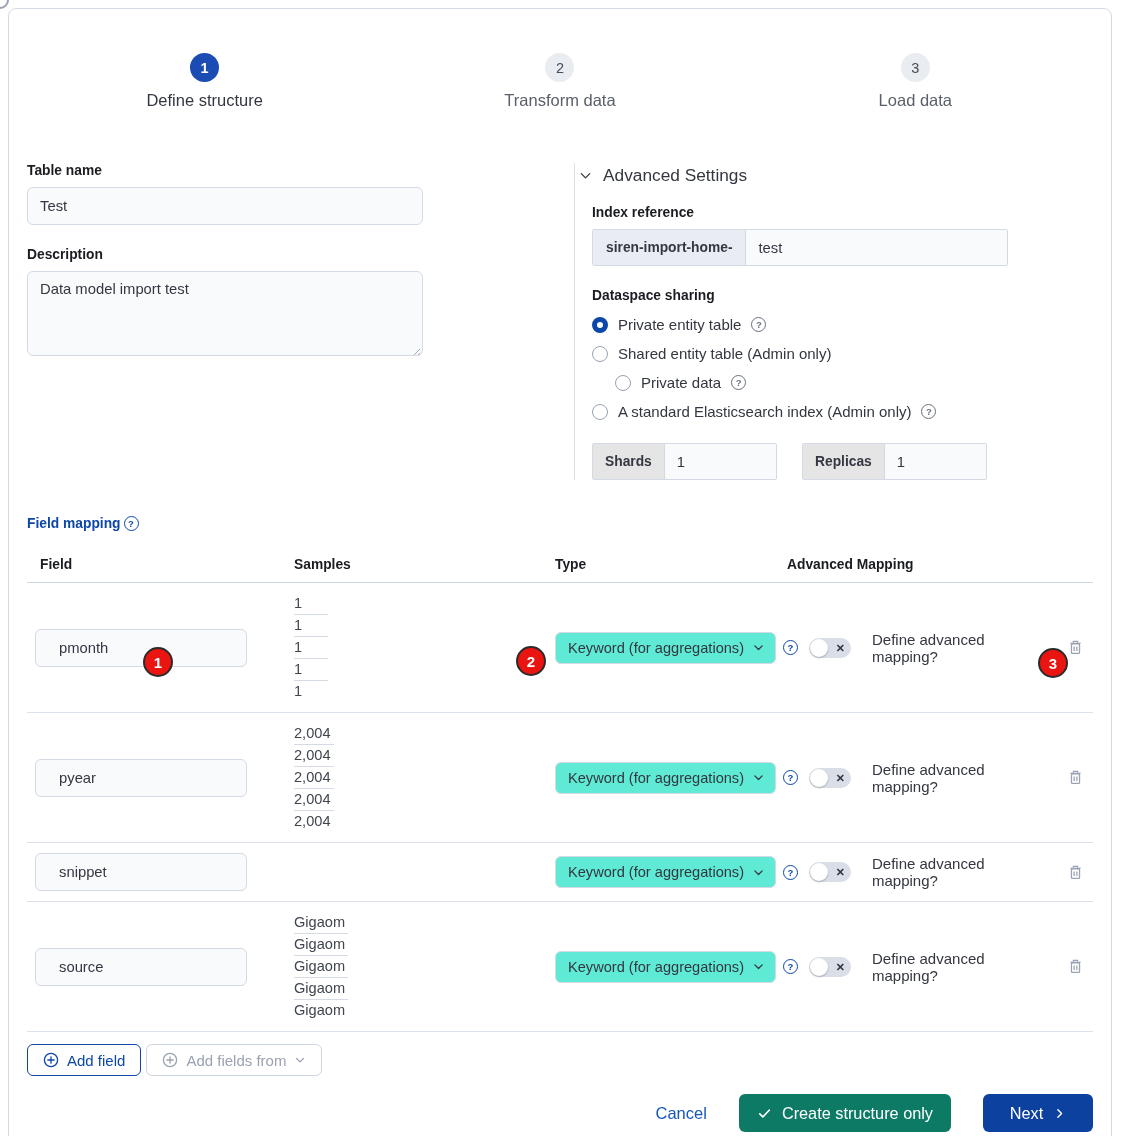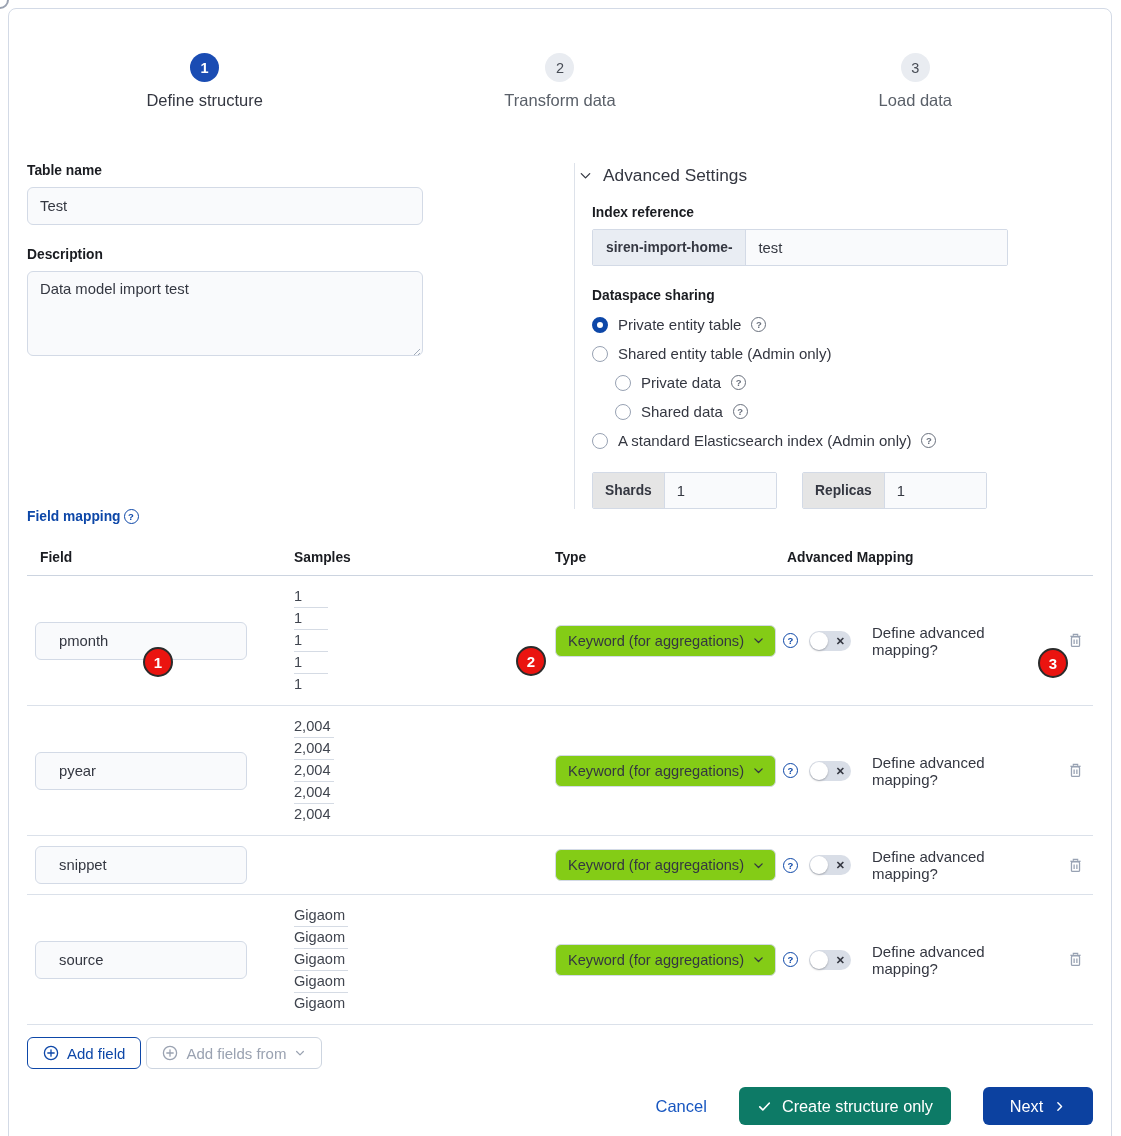--- a/index.html
+++ b/index.html
@@ -94,21 +94,21 @@
   .labeled-input .lbl {
     background: #e5e5e5; display: flex; align-items: center; padding: 0 12px;
     font-size: 13.8px; font-weight: 700; color: #343741; border-right: 1px solid #d3dae6;
   }
   .labeled-input input {
     flex: 1; min-width: 0; border: 0; background: #f9fafc; padding: 0 12px;
     font-size: 14.8px; color: #343741; font-family: inherit;
   }
 
   
-  .fm-title-row { display: flex; align-items: center; gap: 3px; }
+  .fm-title-row { display: flex; align-items: center; gap: 3px; margin-top: 36px; }
   .fm-title { font-size: 13.8px; font-weight: 700; color: #0d47a8; }
   .fm-table { margin-top: 26px; }
   .fm-grid { display: grid; grid-template-columns: 267px 261px 232px 1fr; align-items: center; }
   .fm-head { border-bottom: 1px solid #ccd4e0; padding-bottom: 10px; }
   .fm-head .hcell { font-size: 13.8px; font-weight: 700; color: #1a1c21; }
   .fm-head .hcell:first-child { padding-left: 13px; }
   .fm-row { border-bottom: 1px solid #dbe1ea; padding: 10px 0; }
   .field-cell input {
     width: 212px; height: 38px; margin-left: 8px; padding: 0 23px;
     background: #f9fafc; border: 1px solid #d3dae6; border-radius: 6px;
@@ -116,21 +116,21 @@
   }
   .samples-list { list-style: none; }
   .samples-list li {
     font-size: 14.6px; color: #40454f; line-height: 21px; width: fit-content;
     min-width: 34px; padding-right: 3px;
   }
   .samples-list li:not(:last-child) { border-bottom: 1px solid #d5dbe4; }
   .type-cell { display: flex; align-items: center; gap: 7px; white-space: nowrap; }
   .select-box {
     width: 221px; height: 32px; padding: 0 10px 0 12px;
-    background: #84cc16; border: 1px solid #d3dae6; border-radius: 6px;
+    background: #5eead4; border: 1px solid #d3dae6; border-radius: 6px;
     display: flex; align-items: center; justify-content: space-between;
     font-size: 14.6px; color: #343741; cursor: pointer; flex: none;
   }
   .adv-cell { display: flex; align-items: center; gap: 21px; padding-left: 22px; }
   .toggle {
     position: relative; width: 42px; height: 20px; border-radius: 10px;
     background: #d9dee7; border: 0; cursor: pointer; flex: none;
   }
   .toggle .knob {
     position: absolute; left: 1px; top: 1px; width: 18px; height: 18px;
@@ -231,25 +231,20 @@
             <span class="radio-label">Private entity table</span>
             <span class="qicon"></span>
           </div>
           <div class="radio-row">
             <span class="radio"></span>
             <span class="radio-label">Shared entity table (Admin only)</span>
           </div>
           <div class="radio-row nested">
             <span class="radio"></span>
             <span class="radio-label">Private data</span>
-            <span class="qicon"></span>
-          </div>
-          <div class="radio-row nested">
-            <span class="radio"></span>
-            <span class="radio-label">Shared data</span>
             <span class="qicon"></span>
           </div>
           <div class="radio-row">
             <span class="radio"></span>
             <span class="radio-label">A standard Elasticsearch index (Admin only)</span>
             <span class="qicon"></span>
           </div>
         </div>
 
         <div class="shard-row">

